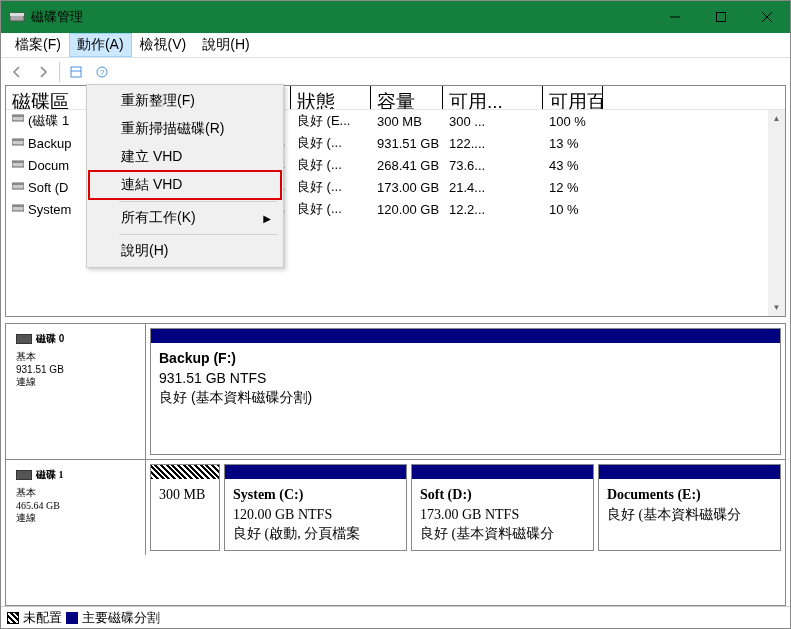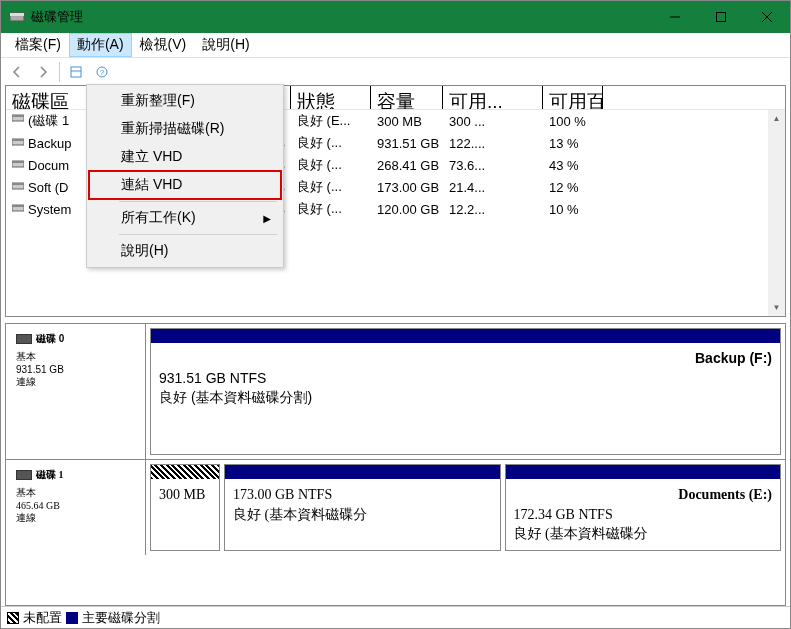--- a/index.html
+++ b/index.html
@@ -48,21 +48,21 @@
     .disk-row { display: flex; border-bottom: 1px solid #888; }
     .disk-row:last-child { border-bottom: none; font-family: Liberation Serif, serif; }
     .disk-label { width: 140px; border-right: 1px solid #888; padding: 8px 10px; font-size: 10px; }
     .disk-label .disk-title { font-weight: bold; display: flex; align-items: center; gap: 4px; margin-bottom: 4px; }
     .disk-icon { display: inline-block; width: 16px; height: 10px; background: #555; border: 1px solid #333; }
     .disk-parts { flex: 1; padding: 4px; display: flex; gap: 4px; }
     .part { border: 1px solid #888; flex: 1; display: flex; flex-direction: column; }
     .part-bar { height: 14px; background: #000080; }
     .part-bar.unalloc { background: repeating-linear-gradient(45deg, #000, #000 2px, #fff 2px, #fff 4px); }
     .part-body { padding: 6px 8px; font-size: 14px; flex: 1; }
-    .part-body .pn { font-weight: bold; text-align: right; }
+    .part-body .pn { font-weight: bold; }
     .part-body div { line-height: 1.4; white-space: nowrap; overflow: hidden; }
     
     .legend { height: 22px; display: flex; align-items: center; padding-left: 6px; gap: 4px; font-size: 13px; border-top: 1px solid #ccc; }
     .leg-sw { width: 12px; height: 12px; }
     .leg-sw.unalloc { background: repeating-linear-gradient(45deg, #000, #000 2px, #fff 2px, #fff 4px); border: 1px solid #000; }
     .leg-sw.primary { background: #000080; }
     
     .scrollbar-v { position: absolute; right: 0; top: 24px; bottom: 0; width: 17px; background: #f0f0f0; display: flex; flex-direction: column; }
     .sb-btn { height: 17px; display: flex; align-items: center; justify-content: center; font-size: 8px; color: #666; }
     .sb-track { flex: 1; }
@@ -248,29 +248,37 @@
             <div class="part-bar unalloc"></div>
             <div class="part-body">
               <div class="pn"></div>
               <div>300 MB</div>
               <div></div>
             </div>
           </div>
           <div class="part">
             <div class="part-bar primary"></div>
             <div class="part-body">
+              <div class="pn">System  (C:)</div>
+              <div>120.00 GB NTFS</div>
+              <div>良好 (啟動, 分頁檔案</div>
+            </div>
+          </div>
+          <div class="part">
+            <div class="part-bar primary"></div>
+            <div class="part-body">
+              <div class="pn">Soft  (D:)</div>
               <div>173.00 GB NTFS</div>
               <div>良好 (基本資料磁碟分</div>
             </div>
           </div>
           <div class="part">
             <div class="part-bar primary"></div>
             <div class="part-body">
               <div class="pn">Documents  (E:)</div>
-              <div>172.34 GB NTFS</div>
               <div>良好 (基本資料磁碟分</div>
             </div>
           </div>
         </div>
       </div>
     </div>
 
 </div>
 
 <div class="legend">

